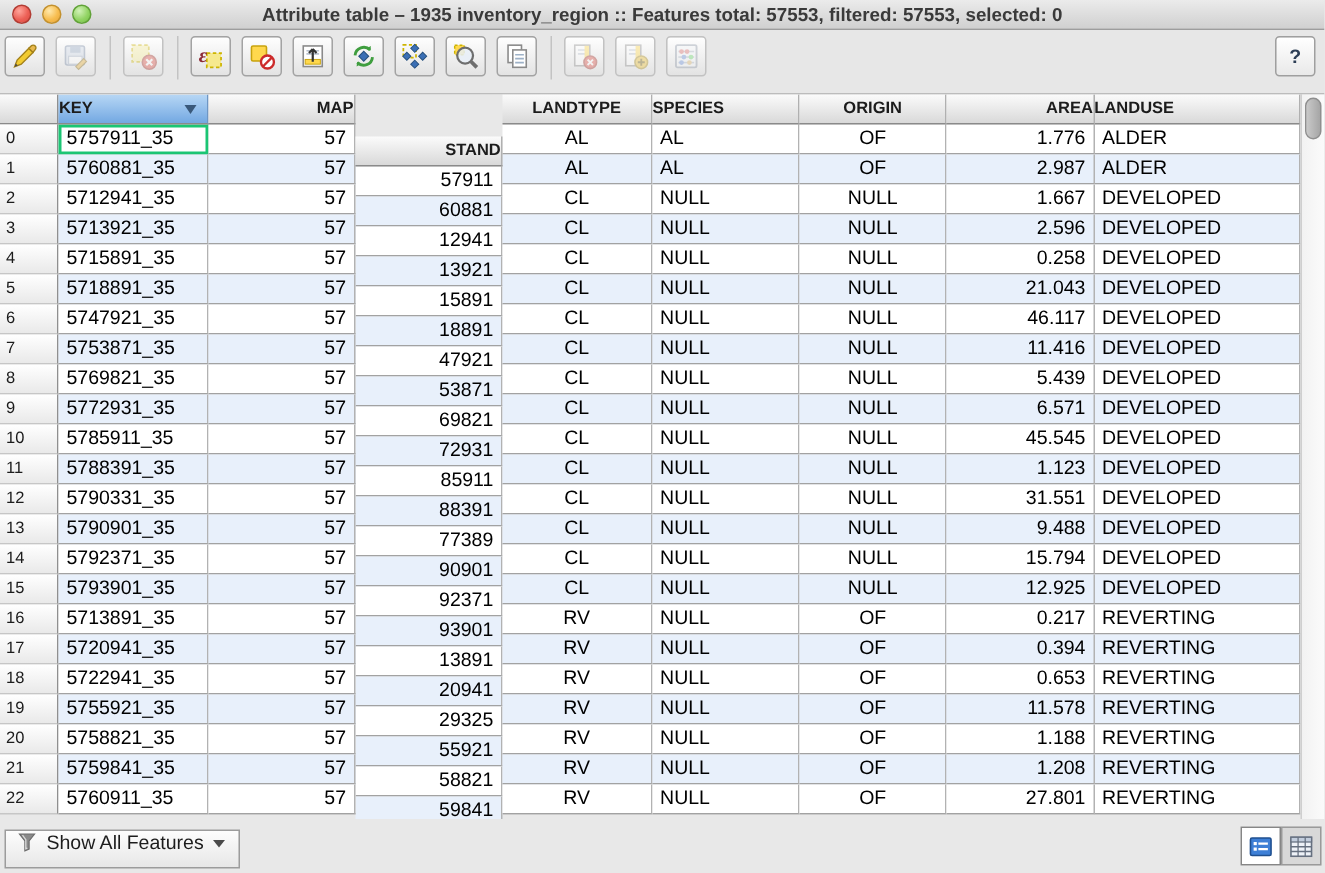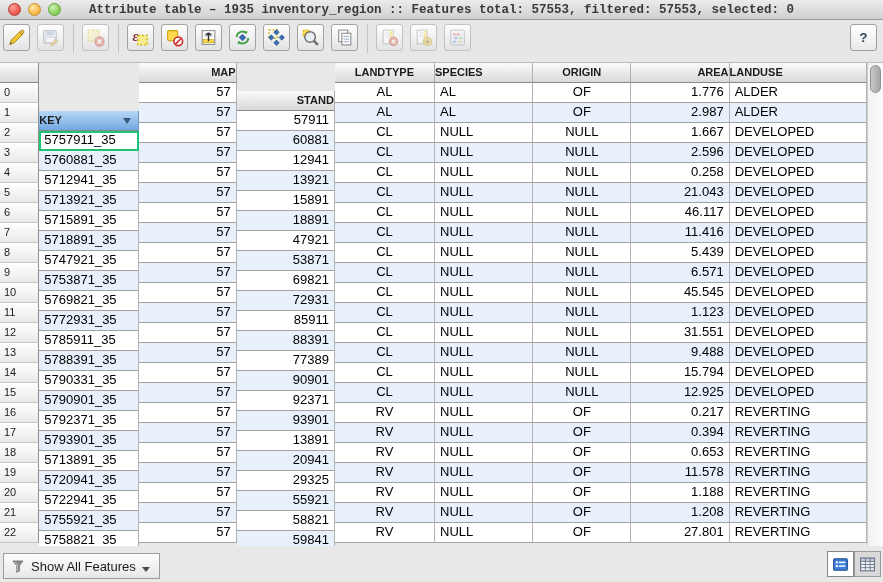--- a/index.html
+++ b/index.html
@@ -3,21 +3,21 @@
 <meta charset="utf-8">
 <style>
   * { box-sizing: border-box; margin: 0; padding: 0; }
   html,body { width: 883px; height: 582px; overflow: hidden; }
   body { font-family: "Liberation Sans", sans-serif; background:#e8e8e8; }
   .window { width:883px; height:582px; display:flex; flex-direction:column; background:#e8e8e8; }
 
   
   .titlebar { height:20px; flex:0 0 20px; position:relative;
     background:linear-gradient(#ebebeb,#d0d0d0); border-bottom:1px solid #9d9d9d;
-    display:flex; align-items:center; justify-content:center;font-family:Liberation Mono, monospace; }
+    display:flex; align-items:center; justify-content:center; }
   .traffic { position:absolute; left:8px; top:3px; display:flex; gap:7px; }
   .tl { width:13px; height:13px; border-radius:50%; }
   .tl.red   { background:radial-gradient(circle at 35% 30%, #ffa59b, #ec6056 55%, #d84a40); border:1px solid #b23c33; }
   .tl.yellow{ background:radial-gradient(circle at 35% 30%, #ffe9ad, #f7bd4f 55%, #e5a33a); border:1px solid #c3912e; }
   .tl.green { background:radial-gradient(circle at 35% 30%, #d2f2b8, #93d465 55%, #70bf41); border:1px solid #61a238; }
   .title-text { font-size:12.5px; font-weight:bold; color:#3a3a3a; white-space:nowrap; }
 
   
   .toolbar { height:42px; flex:0 0 42px; background:#e7e7e7; display:flex; align-items:flex-start; padding:4px 3px 0 3px; position:relative; }
   .tb-btn { width:27px; height:27px; margin-right:7px; border:1px solid #a3a3a3; border-radius:3px;
@@ -41,37 +41,37 @@
   .sort-tri { position:absolute; right:7px; top:7px; width:0; height:0;
     border-left:4.5px solid transparent; border-right:4.5px solid transparent; border-top:6px solid #39587a; }
   .trow { display:flex; height:20px; }
   .rowhead { width:40px; height:20px; background:linear-gradient(#ffffff,#e9e9e9);
     border-right:1px solid #8f8f8f; border-bottom:1px solid #c6c6c6;
     font-size:11px; color:#1c1c1c; padding-left:4px; line-height:19px; }
   .tcell { height:20px; background:#ffffff; border-right:1px solid #b2b2b2; border-bottom:1px solid #a2a2a2;
     font-size:13px; color:#000; line-height:18px; padding:0 5px; white-space:nowrap; overflow:hidden; }
   .trow.alt .tcell { background:#e8f0fb; }
   .tcell.current { outline:2px solid #1bc574; outline-offset:-2px; }
-  .c0 { width:102px; text-align:left;margin-top:48px; }
+  .c0 { width:102px; text-align:left; }
   .c1 { width:99px;  text-align:right; }
   .c2 { width:100px; text-align:right;margin-top:28px; }
   .c3 { width:102px; text-align:center; }
   .c4 { width:100px; text-align:left; }
   .c5 { width:100px; text-align:center; }
   .c6 { width:100px; text-align:right; }
   .c7 { width:140px; text-align:left; }
 
   
   .vscroll { width:16px; background:linear-gradient(90deg,#f2f2f2,#fbfbfb); border-left:1px solid #cfcfcf; position:relative; }
   .vthumb { position:absolute; left:2px; top:2px; width:11px; height:28px; border-radius:6px;
     background:linear-gradient(90deg,#c9c9c9,#a6a6a6); border:1px solid #8f8f8f; }
 
   
   .footer { flex:1 1 auto; background:#e8e8e8; position:relative; }
-  .filter-btn { position:absolute; left:3px; top:7px; height:26px; display:flex; align-items:center; gap:6px;
+  .filter-btn { position:absolute; left:3px; top:7px; height:26px; display:flex; align-items:flex-start; gap:6px;
     padding:0 9px 0 7px; border:1px solid #9c9c9c; background:linear-gradient(#fdfdfd,#e7e7e7); font-size:13px; color:#1c1c1c; }
   .caret { width:0; height:0; border-left:4px solid transparent; border-right:4px solid transparent;
     border-top:5px solid #4a4a4a; margin-top:6px; }
   .view-toggles { position:absolute; right:2px; top:5px; display:flex; }
   .vt-btn { width:27px; height:26px; display:flex; align-items:center; justify-content:center; padding:0; }
   .vt-btn.active { background:#ffffff; border:1px solid #868686; }
   .vt-btn.inactive { background:#d8d8d8; border:1px solid #9a9a9a; }
 </style>
 </head>
 <body>

